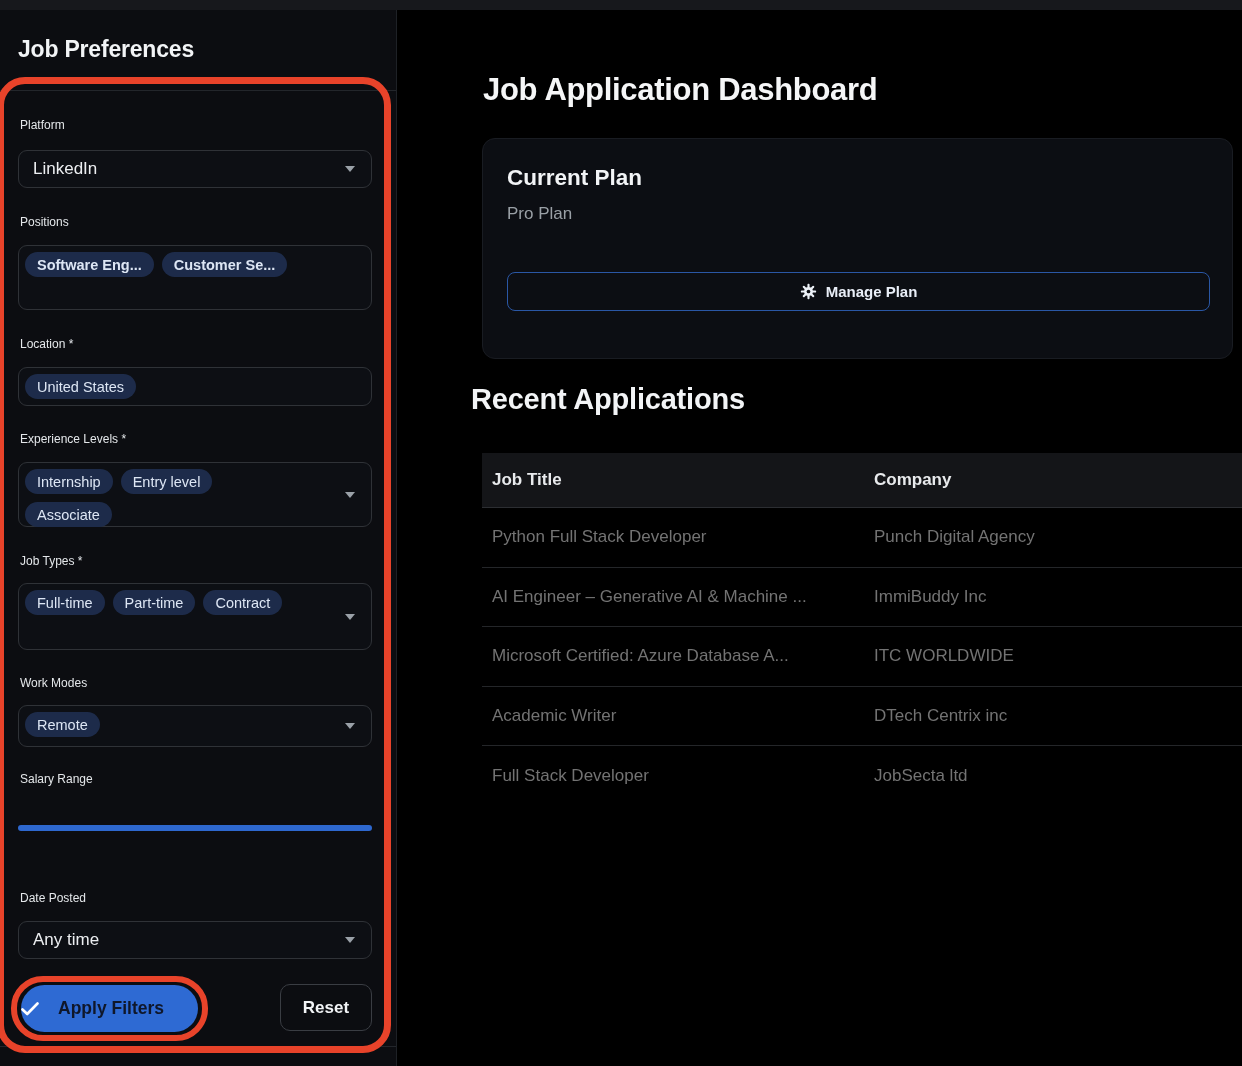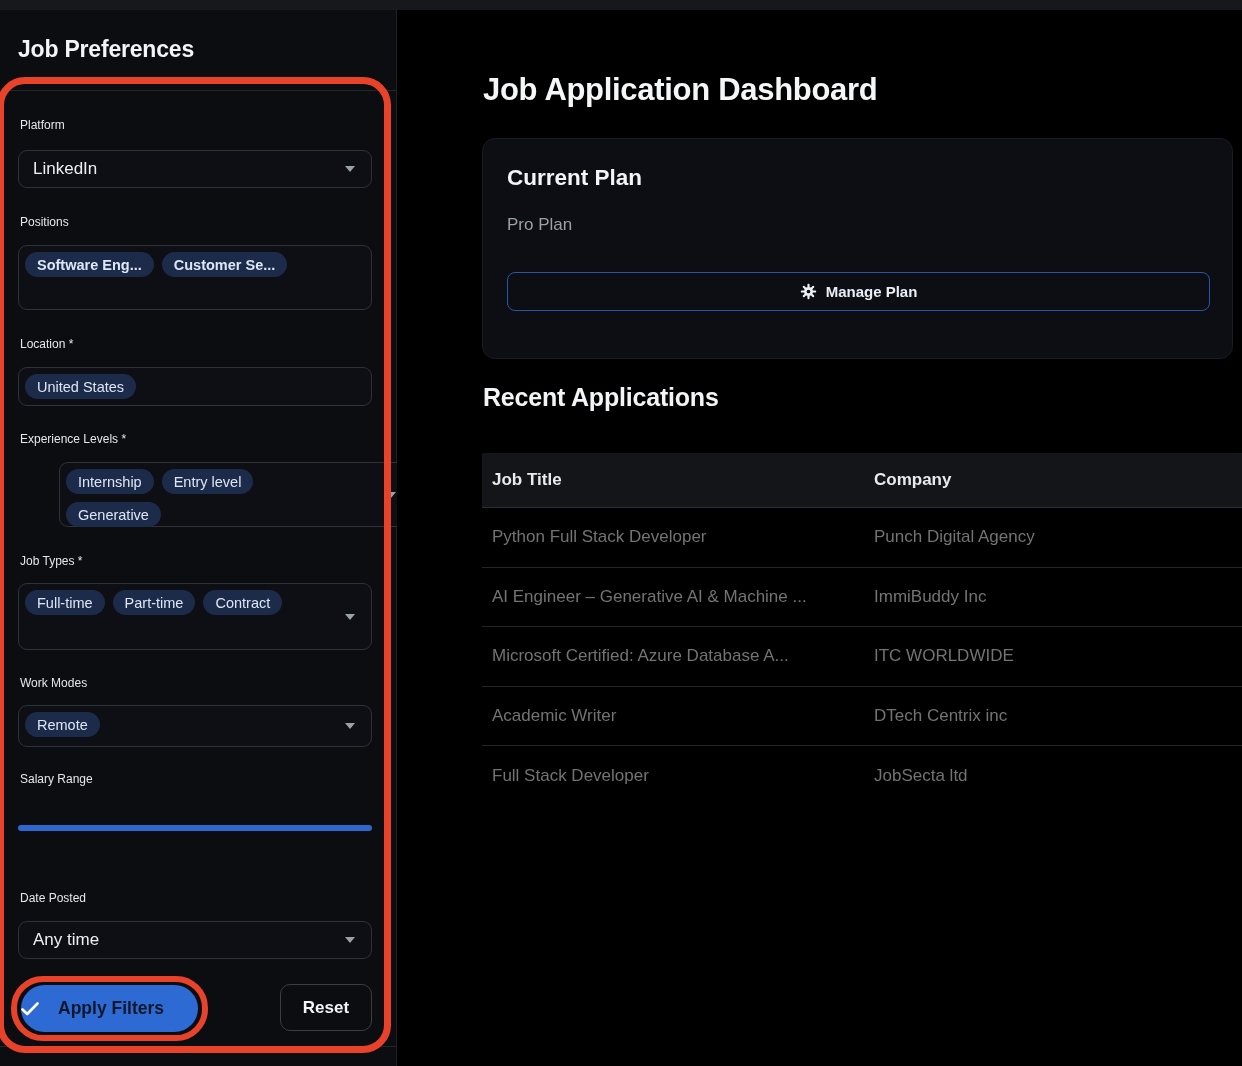--- a/index.html
+++ b/index.html
@@ -50,27 +50,27 @@
     font-size:17px; font-weight:700; cursor:pointer; font-family:inherit; }
 
   
   #main { position:absolute; left:397px; top:10px; width:845px; height:1056px; background:#000; }
   .main-title { position:absolute; left:86px; top:62px; font-size:31px; font-weight:700;
     color:#f5f6f7; letter-spacing:-0.3px; }
 
   .plan-card { position:absolute; left:85px; top:128px; width:751px; height:221px;
     background:#0c0e13; border:1px solid #191c22; border-radius:13px; }
   .plan-title { position:absolute; left:24px; top:26px; font-size:22.5px; font-weight:700; color:#f2f4f6; }
-  .plan-sub { position:absolute; left:24px; top:76px; font-size:17px; color:#9aa0a6; }
+  .plan-sub { position:absolute; left:24px; top:65px; font-size:17px; color:#9aa0a6; }
   .manage-btn { position:absolute; left:24px; top:133px; width:703px; height:39px;
     background:transparent; border:1px solid #2a57a5; border-radius:8px; color:#e9eef7;
     font-size:15px; font-weight:600; display:flex; align-items:center; justify-content:center;
     gap:9px; cursor:pointer; font-family:inherit; }
 
-  .recent-title { position:absolute; left:86px; top:373px; font-size:25px; font-weight:700;
+  .recent-title { position:absolute; left:74px; top:373px; font-size:29px; font-weight:700;
     color:#f2f4f6; letter-spacing:-0.2px; }
   .table { position:absolute; left:85px; top:443px; width:760px; }
   .t-head { height:55px; background:#141518; border-bottom:1px solid #2c2e32;
     display:grid; grid-template-columns:382px 1fr; align-items:center; padding-left:10px; }
   .t-head .cell { font-size:17px; font-weight:600; color:#e8eaec; }
   .t-row { height:59.5px; border-bottom:1px solid #242629; display:grid;
     grid-template-columns:382px 1fr; align-items:center; padding-left:10px; }
   .t-row:last-child { border-bottom:none; }
   .t-row .cell { font-size:17px; color:#737373; padding-right:12px; white-space:nowrap;
     overflow:hidden; }
@@ -102,25 +102,25 @@
     </div>
 
     <div class="sb-label" style="top:327px">Location *</div>
     <div class="sb-field" style="top:357px; height:39px;">
       <div class="chips">
         <span class="chip">United States</span>
       </div>
     </div>
 
     <div class="sb-label" style="top:422px">Experience Levels *</div>
-    <div class="sb-field" style="top:452px; height:65px;margin-left:41px;">
+    <div class="sb-field" style="top:452px; height:65px;">
       <div class="chips chips-narrow">
         <span class="chip">Internship</span>
         <span class="chip">Entry level</span>
-        <span class="chip">Generative</span>
+        <span class="chip">Associate</span>
       </div>
       <span class="caret caret-abs"></span>
     </div>
 
     <div class="sb-label" style="top:544px">Job Types *</div>
     <div class="sb-field" style="top:573px; height:67px;">
       <div class="chips">
         <span class="chip">Full-time</span>
         <span class="chip">Part-time</span>
         <span class="chip">Contract</span>

